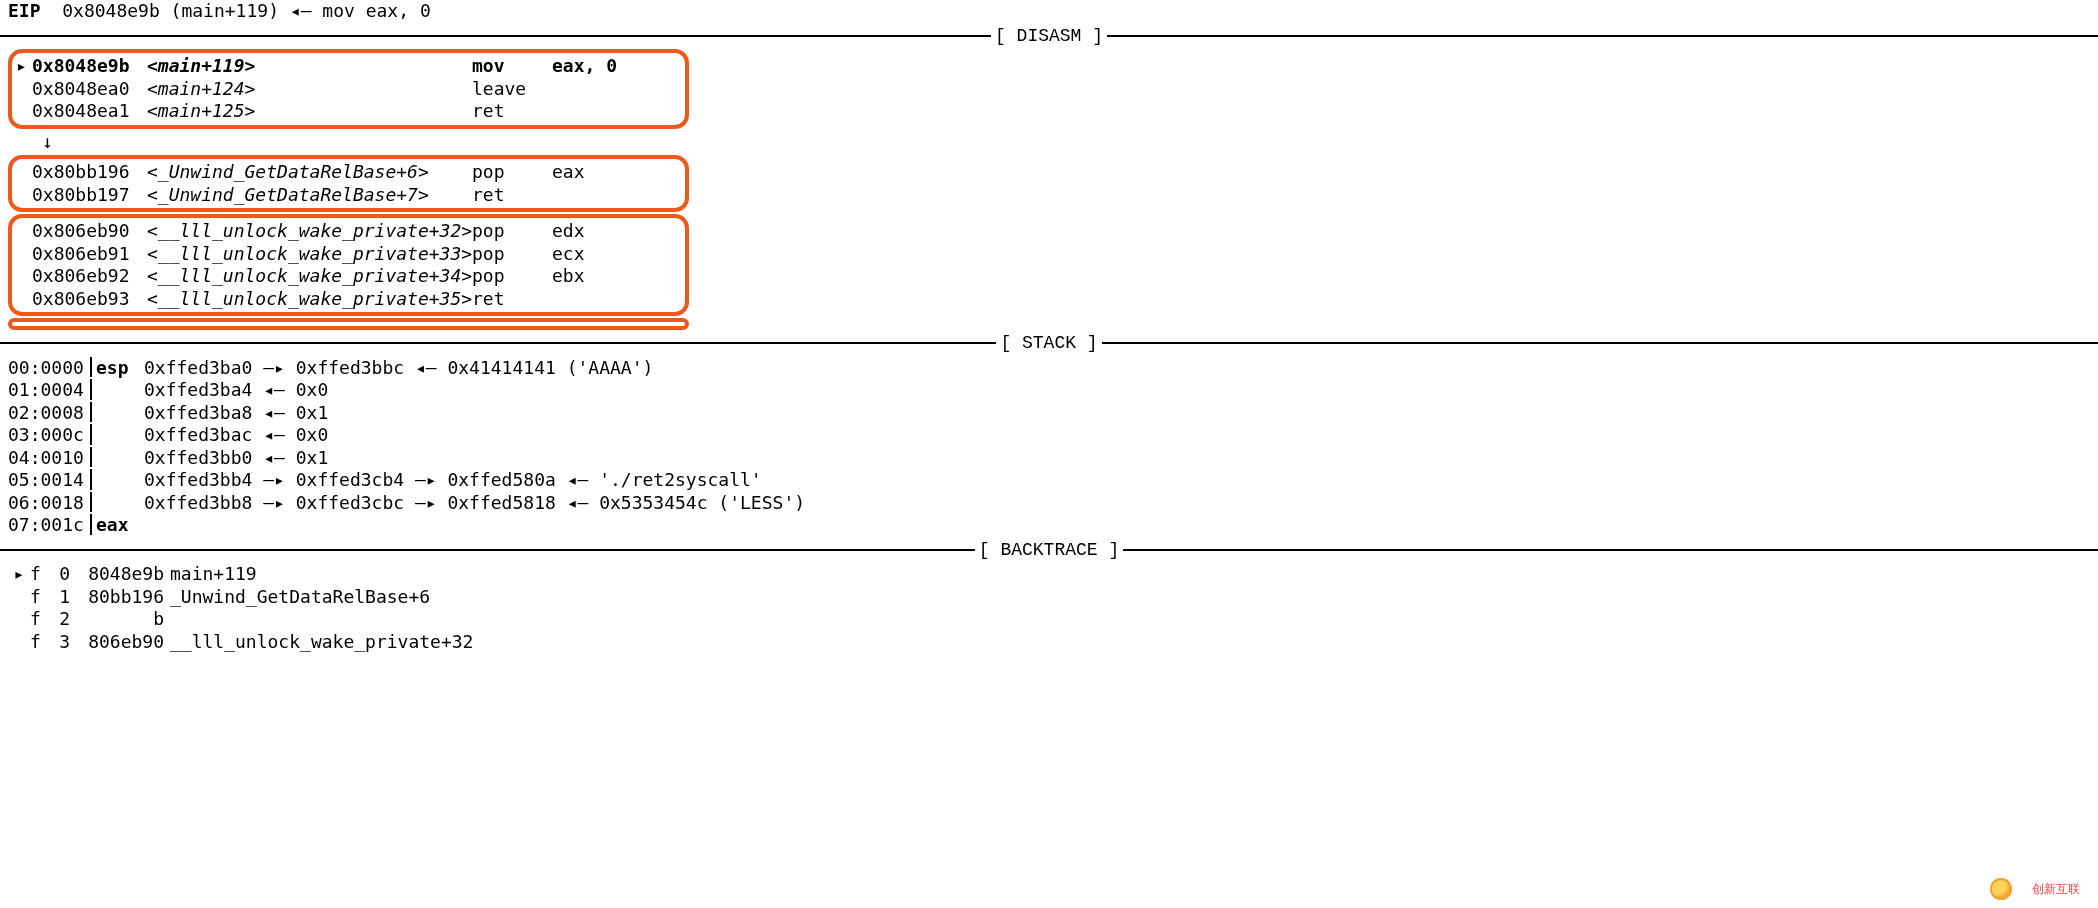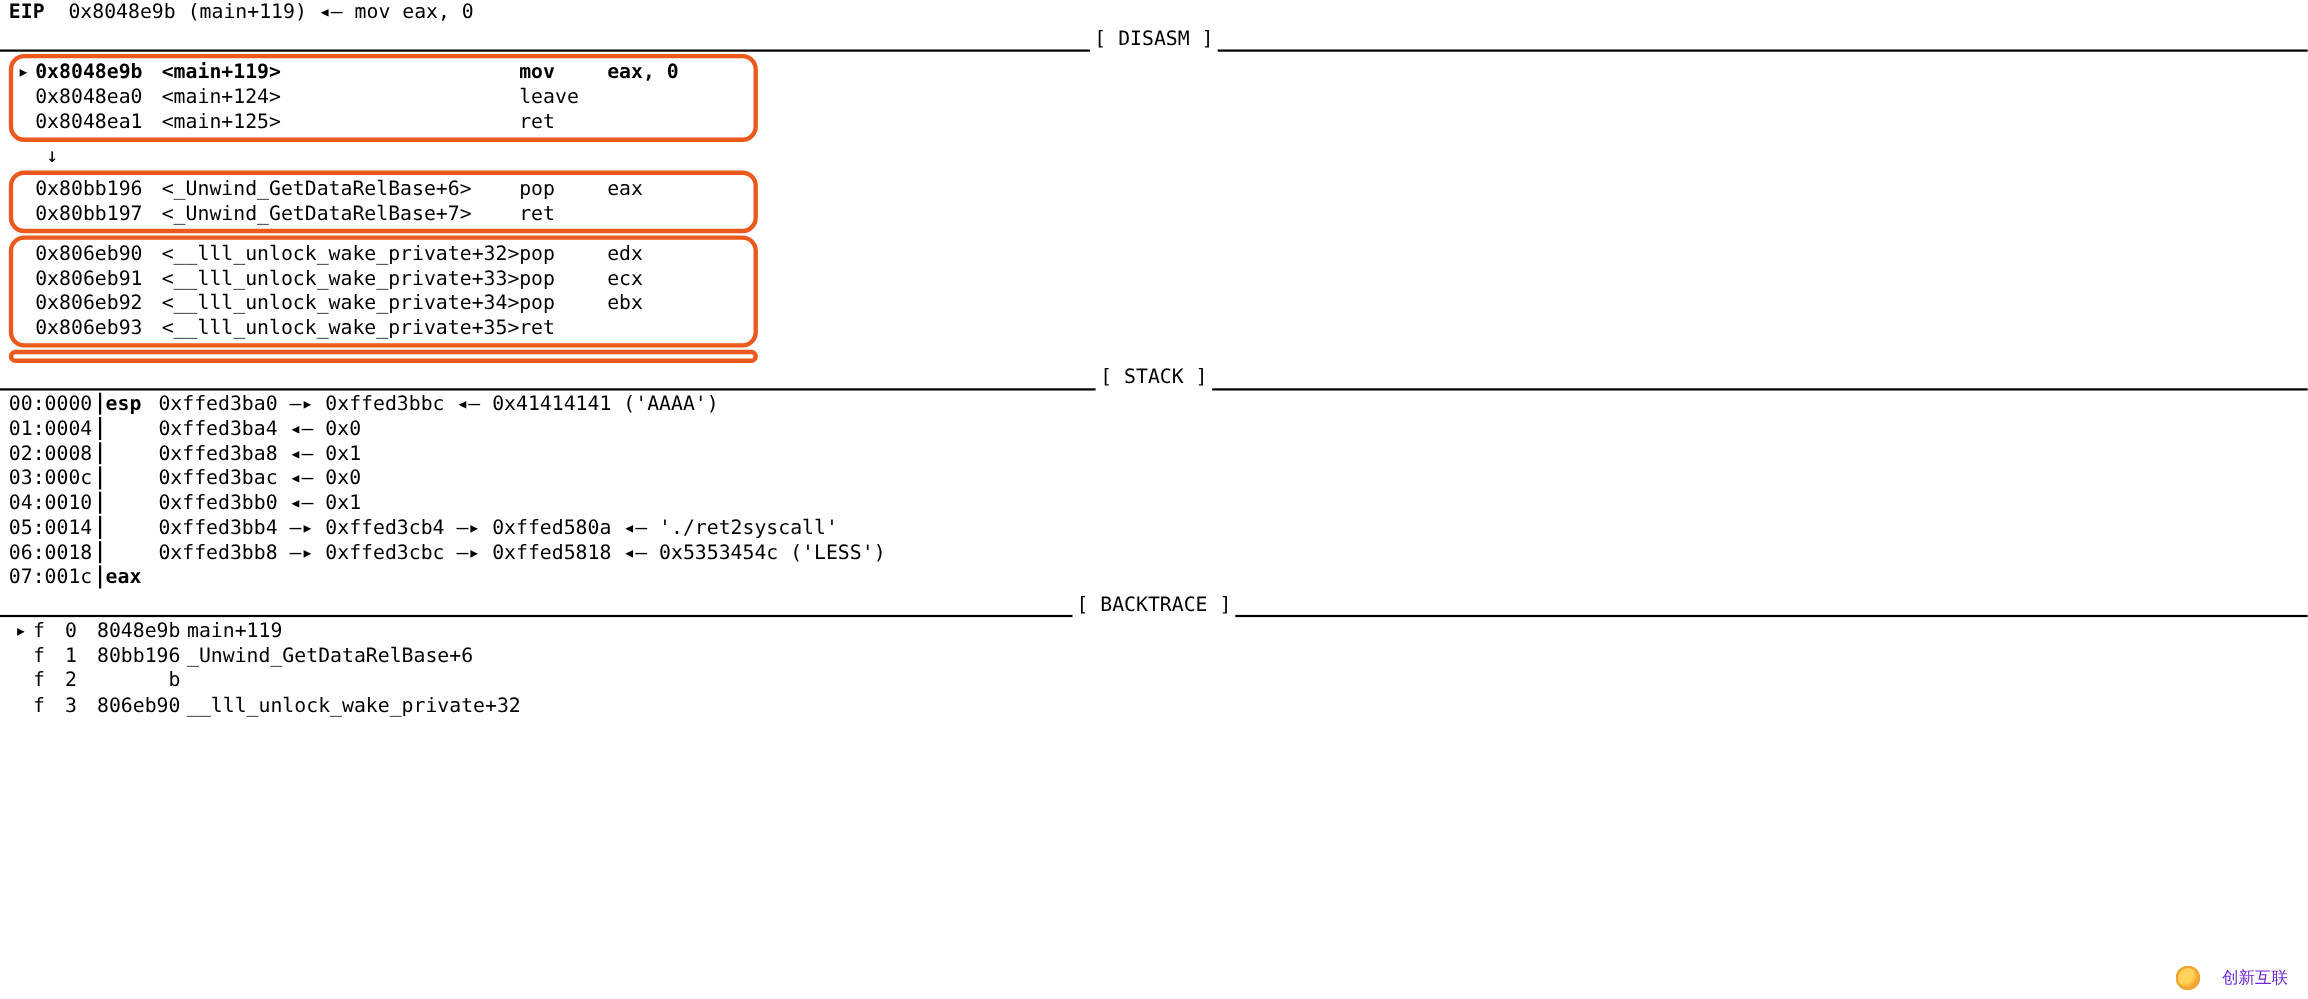--- a/index.html
+++ b/index.html
@@ -11,63 +11,64 @@
     background: #ffffff;
     color: #000;
     white-space: nowrap;
   }
   .row { display: flex; align-items: flex-start; }
   .pad { padding-left: 8px; }
   .bold { font-weight: 700; }
   .arrow { letter-spacing: 0; }
   .sec-hr {
     display: flex;
-    align-items: flex-end;
+    align-items: center;
     width: 100%;
     margin: 2px 0;
+    font-family: Liberation Mono, monospace;
   }
   .sec-hr .line {
     border-top: 2px solid #000;
     flex: 1 1 auto;
     height: 0;
   }
   .sec-hr .lbl {
     padding: 0 4px;
     font-weight: 400;
   }
   .boxed {
     border: 4px solid #eb5a1c;
     border-radius: 14px;
     margin: 2px 8px 2px 8px;
     padding: 2px 4px;
     width: 665px;
   }
   .col-addr { display:inline-block; width: 115px; }
-  .col-sym  { display:inline-block; width: 325px; }
+  .col-sym  { display:inline-block; width: 325px; font-style: italic; }
   .col-op   { display:inline-block; width: 80px; }
   .col-args { display:inline-block; }
   .flow-arrow { padding-left: 42px; }
   .stk-idx { display:inline-block; width: 70px; }
   .stk-bar { display:inline-block; width: 12px; border-right: 2px solid #000; height: 1.15em; vertical-align: middle; }
   .stk-reg { display:inline-block; width: 44px; font-weight:700; text-align:left; padding-left:4px;}
   .stk-rest{ display:inline-block; padding-left:4px; }
   .bt-mark { display:inline-block; width: 22px; text-align:center; }
   .bt-f    { display:inline-block; width: 18px; }
   .bt-n    { display:inline-block; width: 22px; text-align:right; }
   .bt-addr { display:inline-block; width: 90px; text-align:right; padding-left:4px;}
   .bt-sym  { display:inline-block; padding-left:6px;}
   .watermark {
     position: fixed;
     right: 18px;
     bottom: 8px;
     display:flex;
     align-items:center;
     gap:20px;
-    font-size:15px;
-    color:#6d28d9;
+    font-size:12px;
+    color:#ef4444;
   }
   .watermark .dot {
     width:22px;height:22px;border-radius:50%;
     background: radial-gradient(circle at 35% 35%, #ffd35a 0 40%, #f7a92b 60%, #e6761a 100%);
     box-shadow: 0 0 0 2px #f0a437 inset;
   }
 </style>
 </head>
 <body>
 

